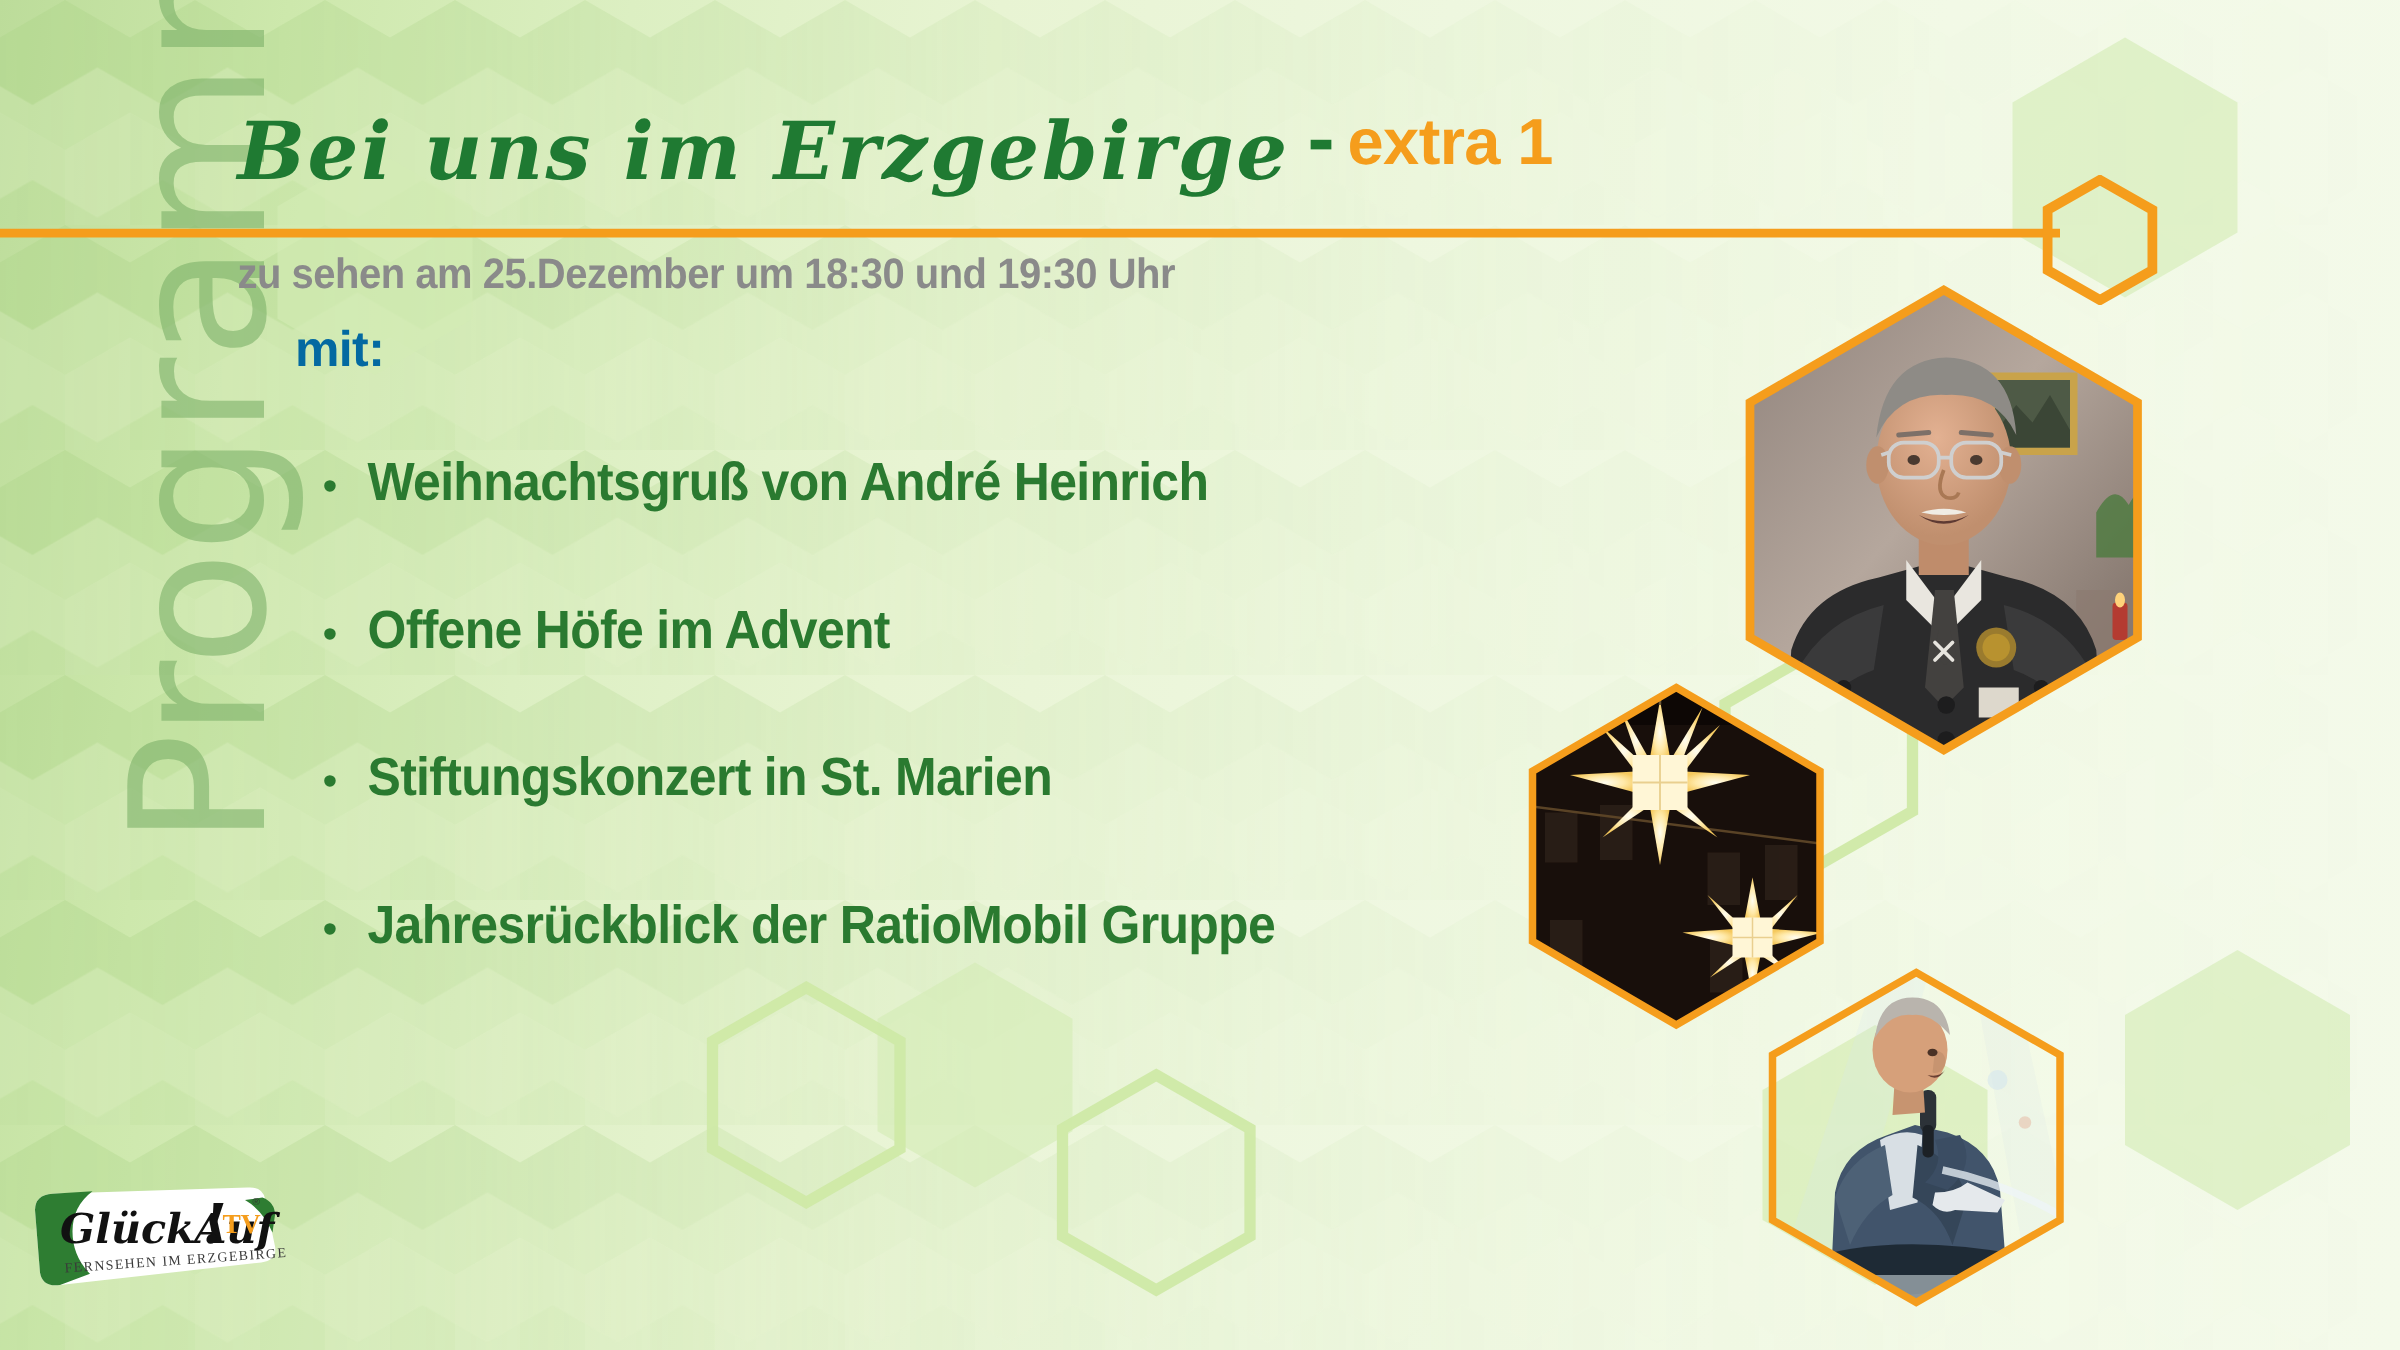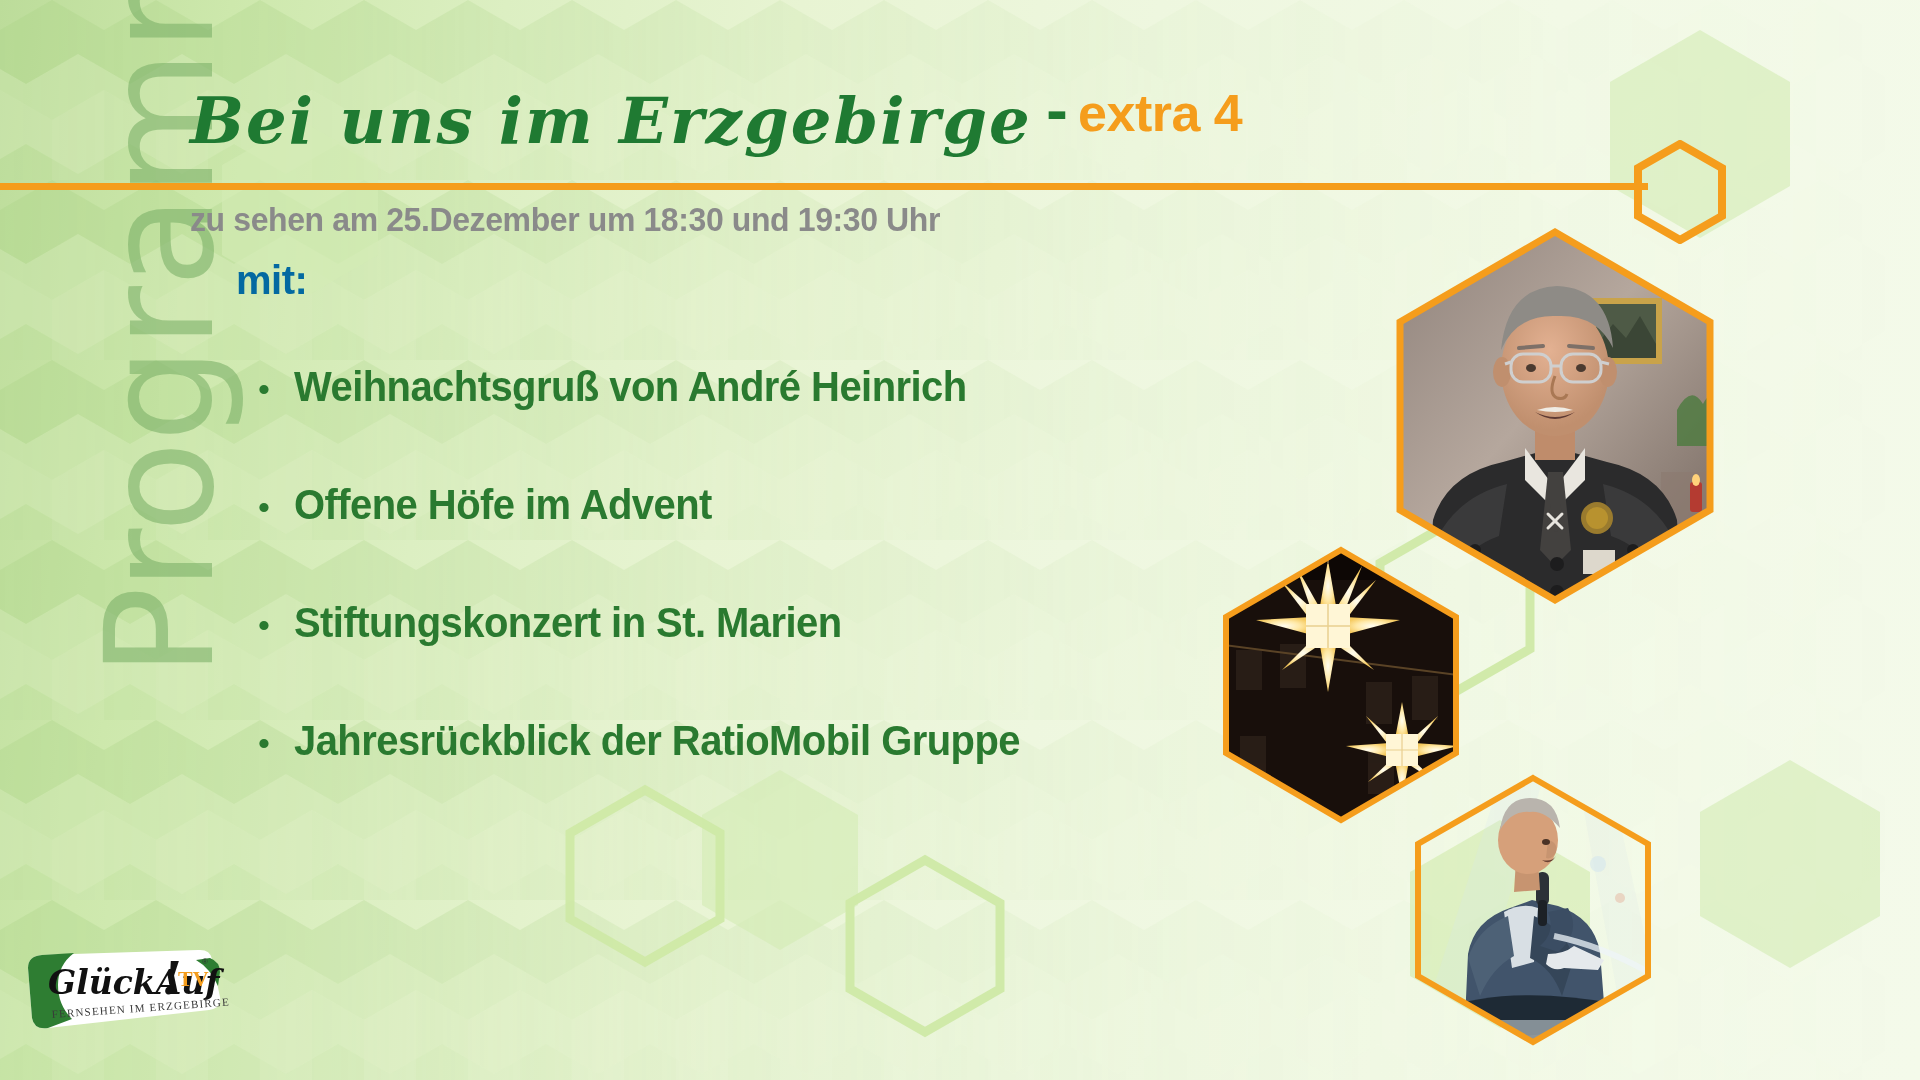--- a/index.html
+++ b/index.html
@@ -184,21 +184,21 @@
   </svg>
 
   <div class="programm">Programm</div>
 
   <div class="rule"></div>
   <svg class="rule-hex" viewBox="0 0 92 104">
     <polygon points="46,4 88,28 88,76 46,100 4,76 4,28" fill="none" stroke="#f59d1c" stroke-width="8"></polygon>
   </svg>
 
   <div class="headline">
-    <span class="script">Bei uns im Erzgebirge</span><span class="dash">-</span><span class="extra">extra 4</span>
+    <span class="script">Bei uns im Erzgebirge</span><span class="dash">-</span><span class="extra">extra 1</span>
   </div>
 
   <div class="subtitle">zu sehen am 25.Dezember um 18:30 und 19:30 Uhr</div>
 
   <div class="mit">mit:</div>
 
   <div class="bullets">
     <div class="bullet">
       <span class="dot">•</span>
       <span class="txt">Weihnachtsgruß von André Heinrich</span>

